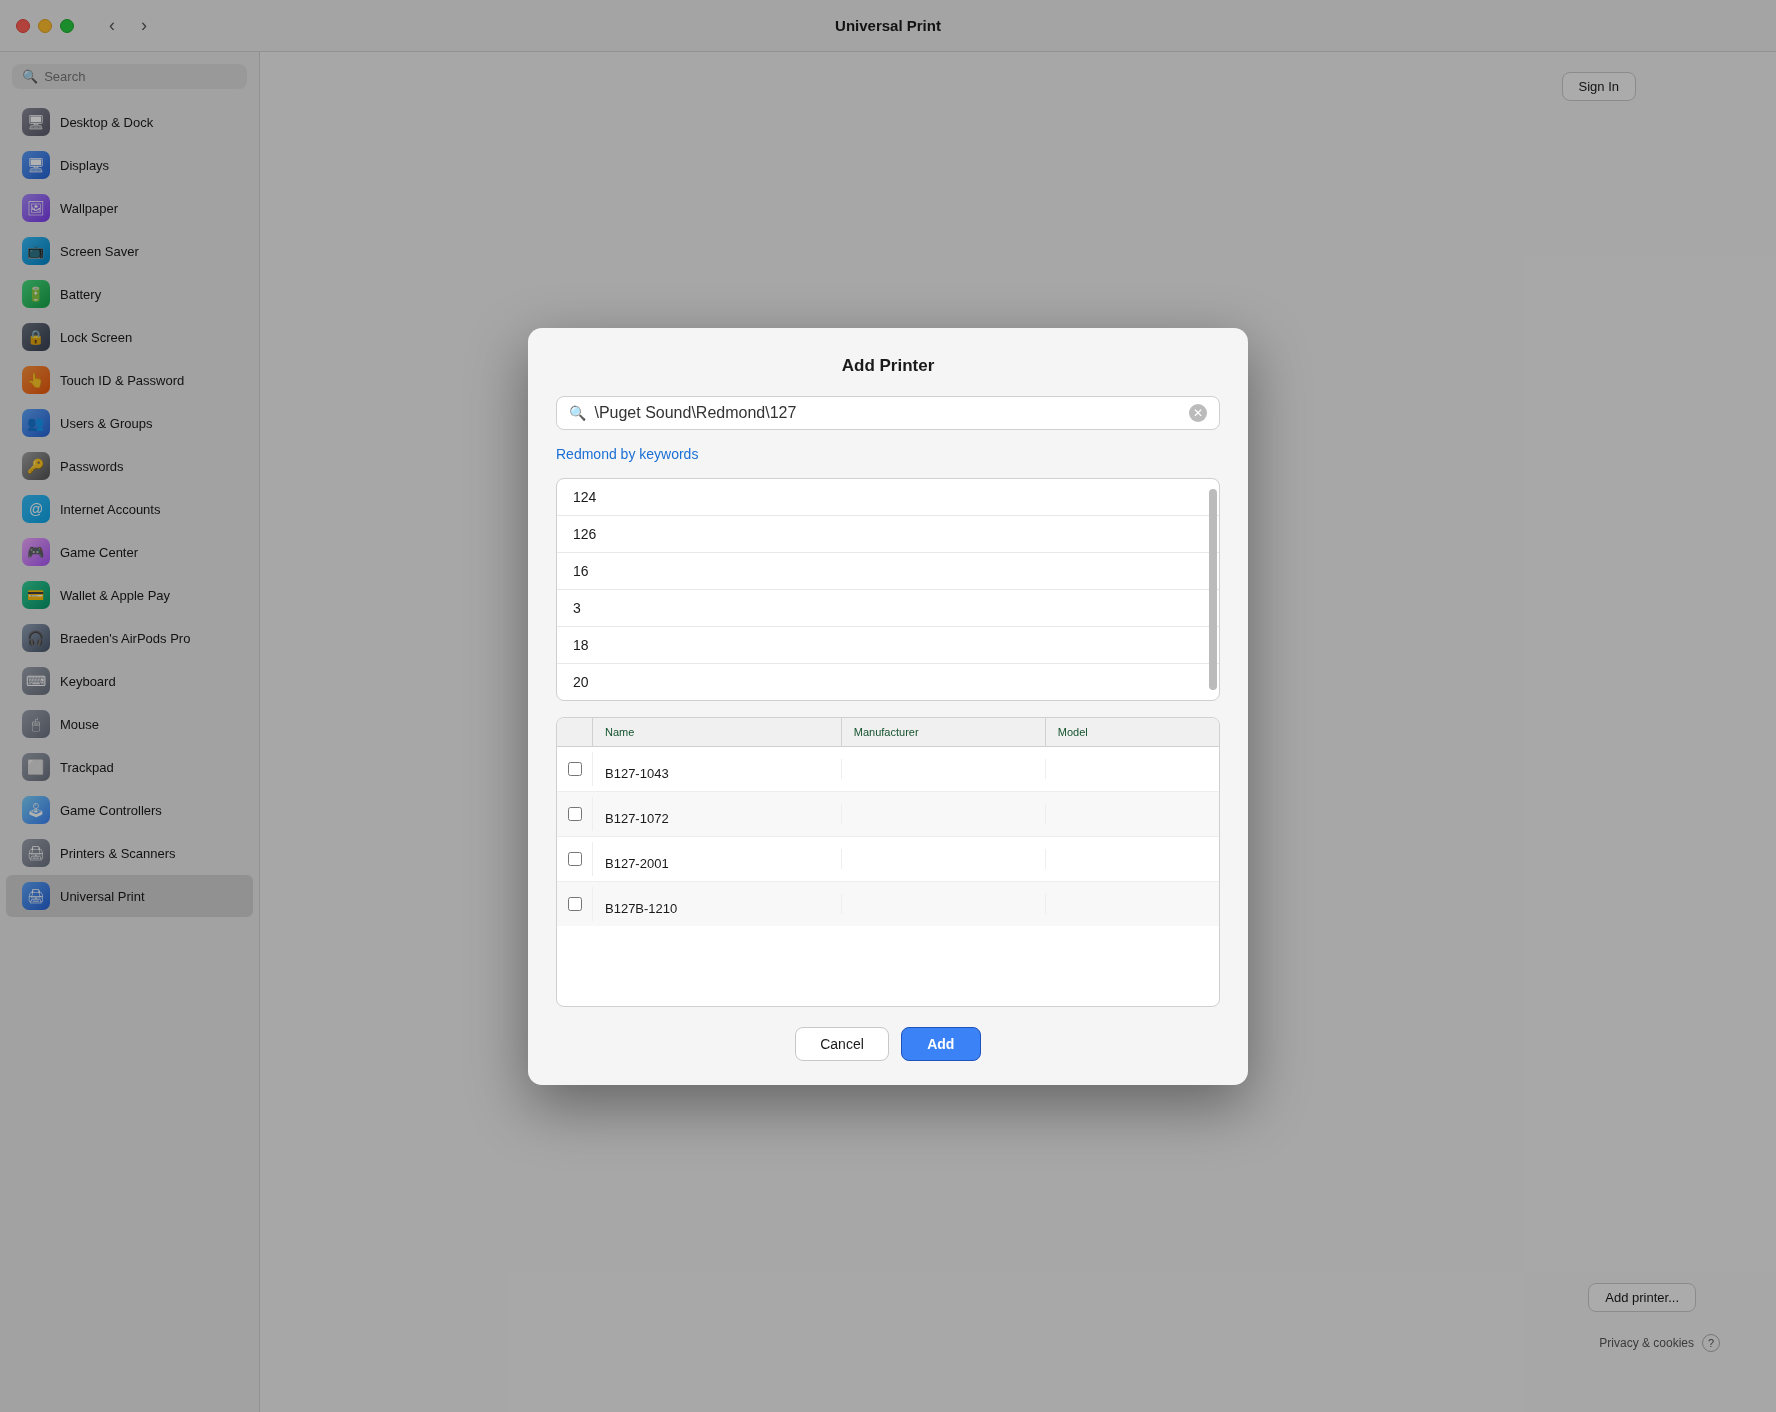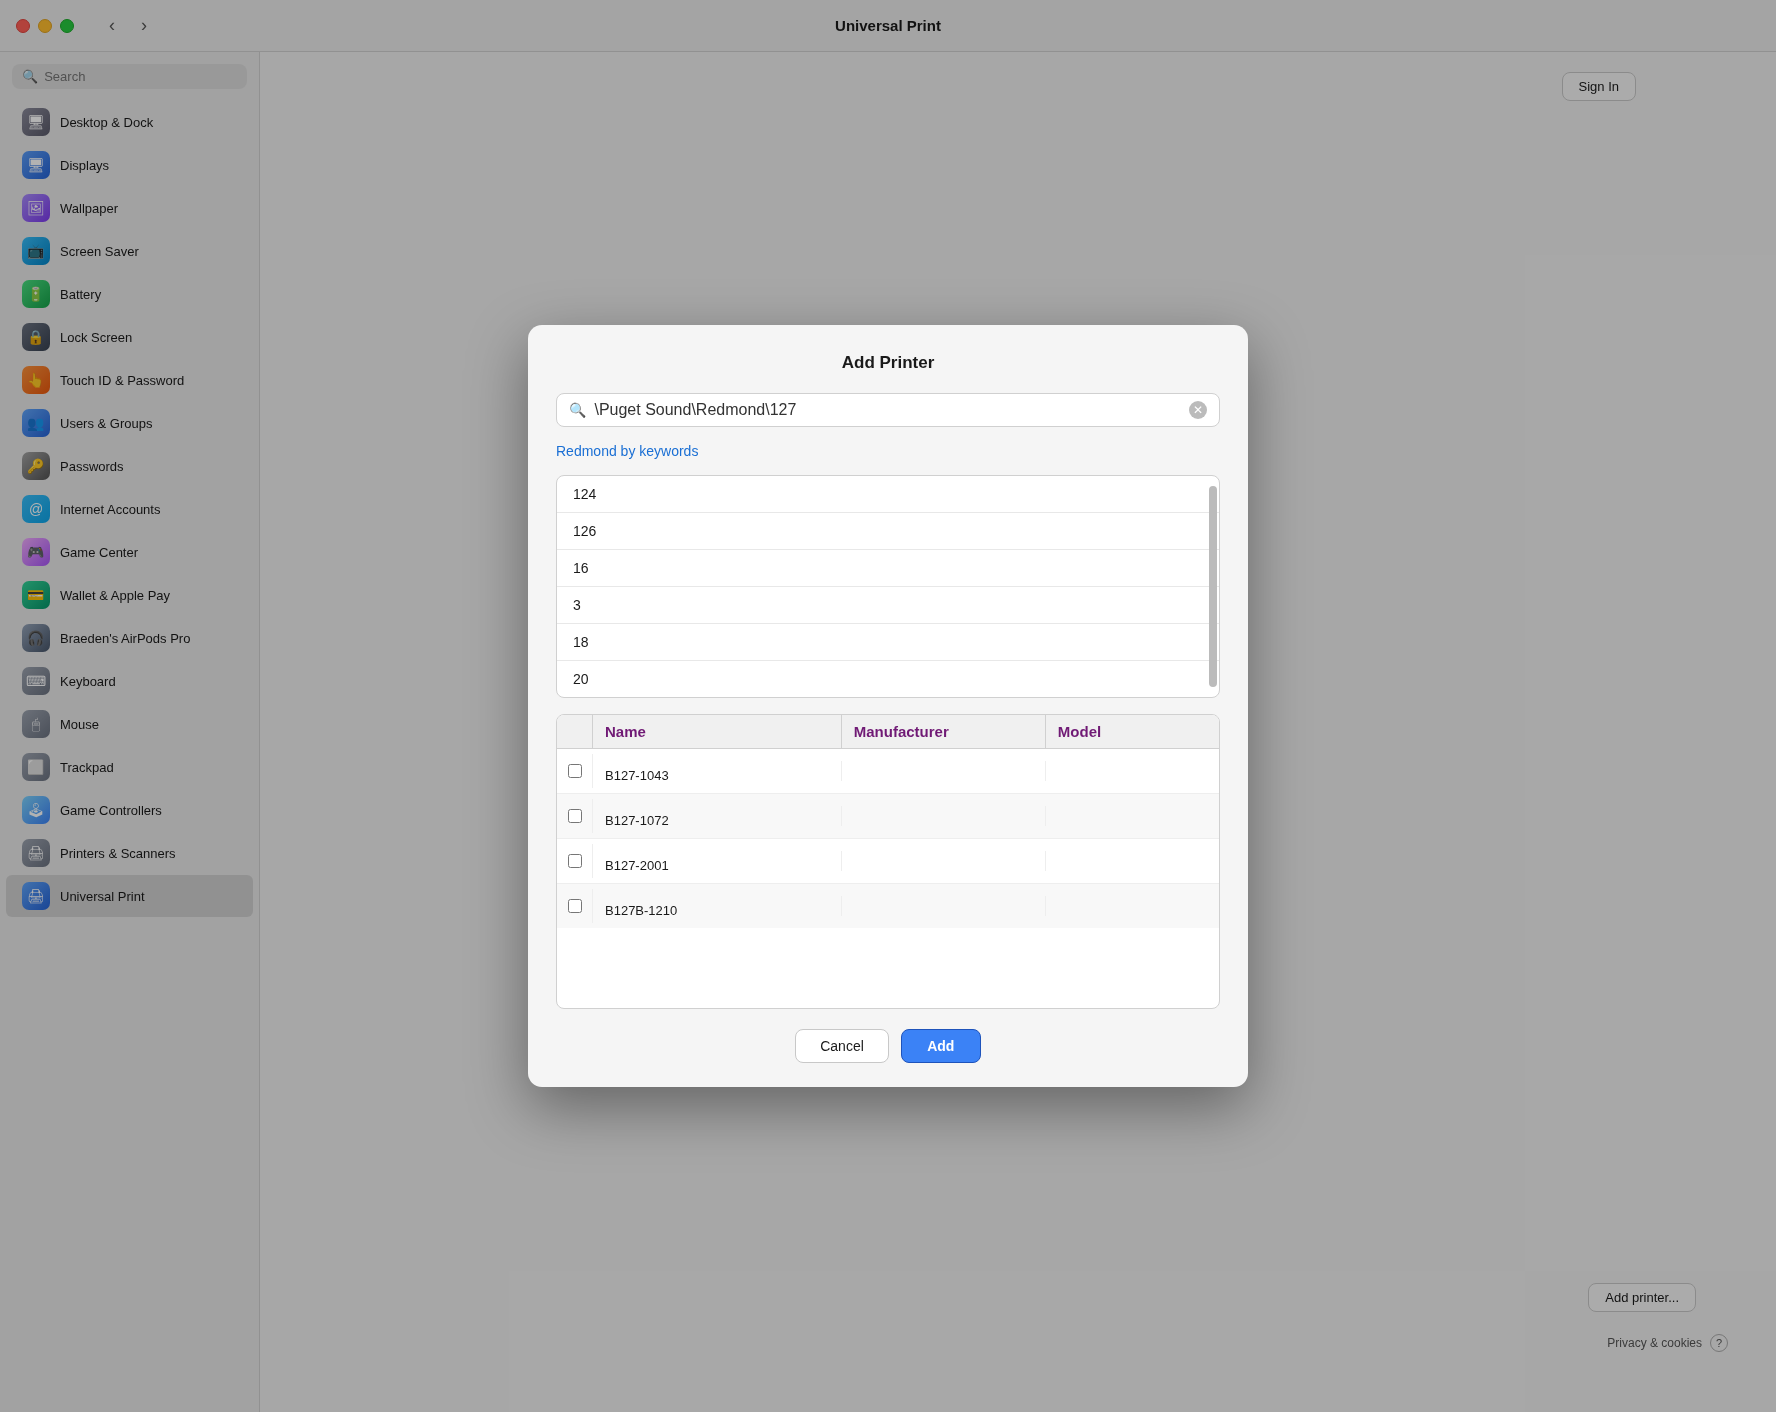--- a/index.html
+++ b/index.html
@@ -178,21 +178,21 @@
       border-radius: 8px;
       padding: 6px 16px;
       font-size: 13px;
       cursor: pointer;
       color: #1a1a1a;
     }
 
     .privacy-cookies {
       position: absolute;
       bottom: 60px;
-      right: 48px;
+      right: 56px;
       font-size: 12px;
       color: #666;
       display: flex;
       align-items: center;
       gap: 8px;
     }
 
     
     .overlay {
       position: absolute;
@@ -325,23 +325,23 @@
 
     .th-checkbox {
       width: 36px;
       padding: 8px 0;
       text-align: center;
       border-right: 1px solid #d0d0d0;
     }
 
     .th {
       padding: 8px 12px;
-      font-size: 15px;
-      font-weight: 700;
-      color: #701a75;
+      font-size: 11px;
+      font-weight: 400;
+      color: #14532d;
       border-right: 1px solid #d0d0d0;
     }
 
     .th:last-child {
       border-right: none;
     }
 
     .th-name { flex: 1.5; }
     .th-manufacturer { flex: 1.2; }
     .th-model { flex: 1; }

